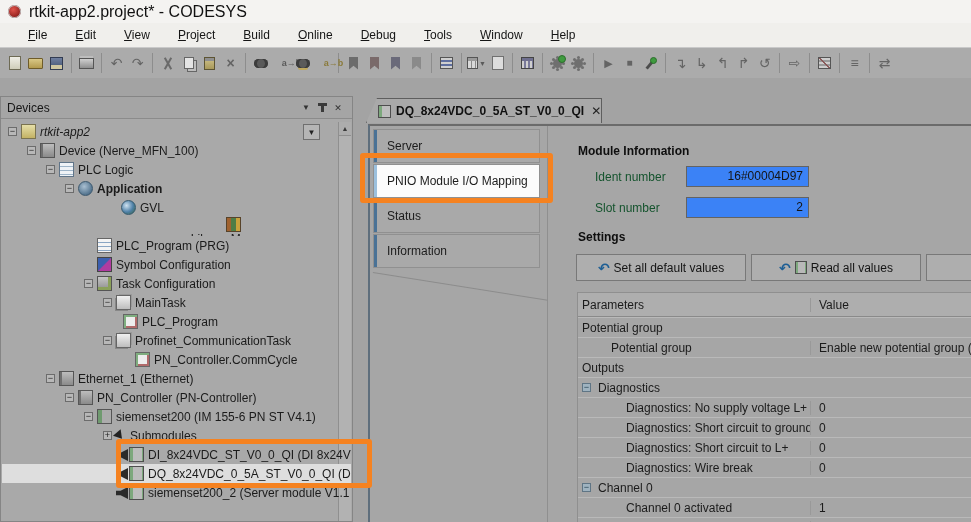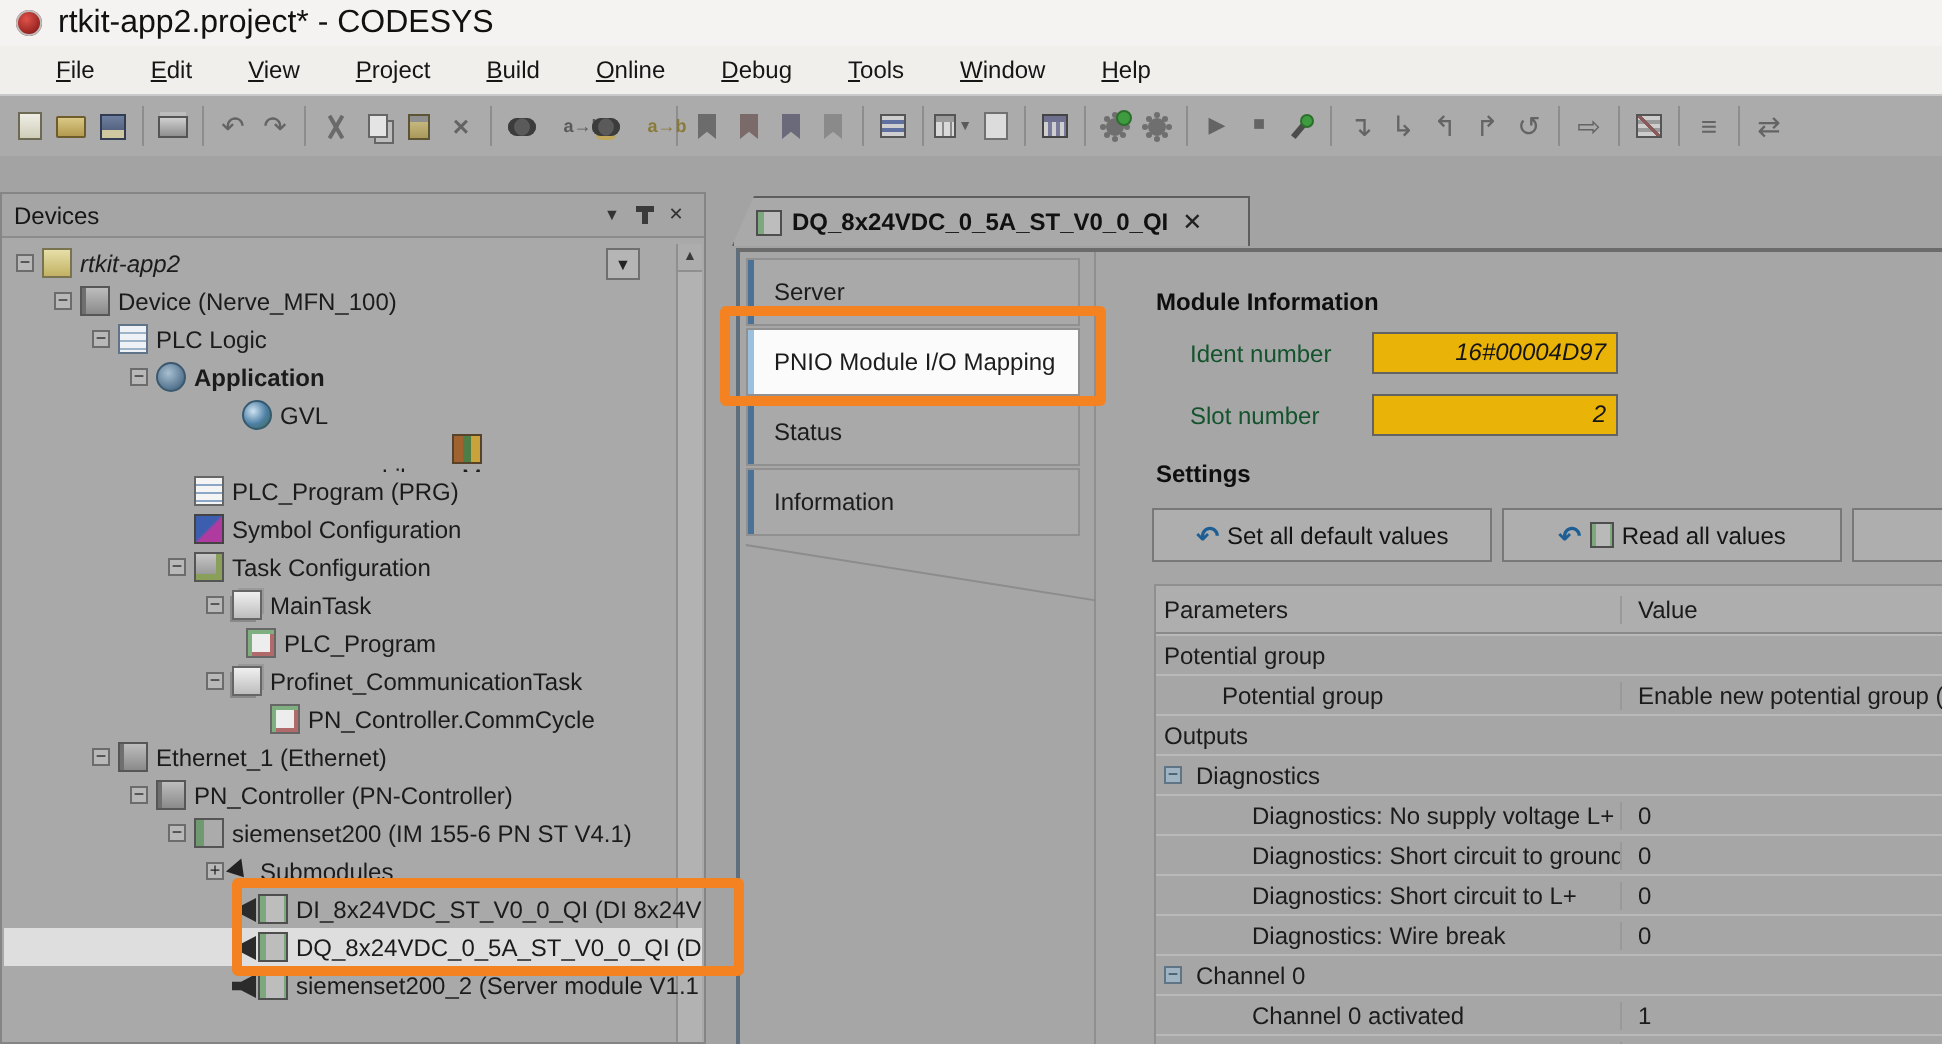--- a/index.html
+++ b/index.html
@@ -95,39 +95,39 @@
   .ti-map{width:12px;height:12px;background:#2b2b2b;clip-path:polygon(0 32%,38% 32%,100% 0,100% 100%,38% 68%,0 68%);margin-top:1px;}
   .ti-empty{width:9px;height:9px;border-left:2px solid #222;border-bottom:2px solid #222;transform:rotate(-35deg);margin-left:4px;}
   .combo{position:absolute;right:31px;top:2px;width:17px;height:16px;background:#b5b5b5;border:1px solid #6f6f6f;
          font-size:8px;display:flex;align-items:center;justify-content:center;color:#222;box-sizing:border-box;}
   .vscroll{position:absolute;right:1px;top:25px;width:12px;bottom:0;background:#b2b2b2;border-left:1px solid #8f8f8f;z-index:1;}
   .vscroll .up{height:13px;background:#adadad;border-bottom:1px solid #8f8f8f;font-size:7px;text-align:center;color:#3a3a3a;line-height:13px;}
   
   .editor{position:absolute;left:360px;top:96px;right:0;bottom:0;}
   .tabbar{position:absolute;left:0;top:0;right:0;height:26px;}
   .doctab{position:absolute;left:6px;top:2px;height:24px;background:#a9a9a9;border:1px solid #5e5e5e;border-bottom:none;
-          display:flex;align-items:center;gap:5px;padding:0 23px 0 10px;
+          display:flex;align-items:center;gap:5px;padding:0 0 0 10px;
           clip-path:polygon(11px 0,100% 0,100% 100%,0 100%);}
   .doctab .tlabel{font-weight:bold;color:#111;}
   .doctab .tclose{font-weight:bold;color:#222;font-size:12px;margin-left:2px;}
   .doctab .ti{width:13px;height:13px;}
   .frame{position:absolute;left:8px;top:28px;right:0;bottom:0;background:#a6a6a6;
          border-top:2px solid #6b6b6b;border-left:2px solid #5e6e7c;overflow:hidden;}
   .zoneline{position:absolute;left:177px;top:0;bottom:0;width:1px;background:#8f8f8f;}
   .sidetab{position:absolute;left:3px;width:167px;height:34px;background:#a9a9a9;border:1px solid #909090;
            box-sizing:border-box;display:flex;align-items:center;padding-left:13px;color:#1c1c1c;}
   .sidetab::before{content:"";position:absolute;left:0;top:0;bottom:0;width:3px;background:#4a7296;}
   .sidetab.hl{background:#fbfbfb;z-index:6;}
   .sidetab.hl::before{background:#9cc0dd;}
   .chamfer{position:absolute;left:3px;top:146px;width:177px;height:1px;background:#8c8c8c;
            transform:rotate(9deg);transform-origin:left top;}
   .h1{position:absolute;font-weight:bold;color:#0e0e0e;}
   .flabel{position:absolute;color:#14532d;}
-  .fbox{position:absolute;width:123px;height:21px;background:#eab308;border:1px solid #636363;box-sizing:border-box;
-        text-align:right;padding:2px 5px 16px 0;color:#151515;font-style:italic;}
+  .fbox{position:absolute;width:123px;height:21px;background:#3b82f6;border:1px solid #636363;box-sizing:border-box;
+        text-align:right;padding:2px 5px 16px 0;color:#151515;}
   .sbtn{position:absolute;height:27px;background:#aeaeae;border:1px solid #787878;box-sizing:border-box;
         display:flex;align-items:center;justify-content:center;gap:4px;color:#141414;}
   .barrow{color:#1d5e94;font-weight:bold;font-size:14px;line-height:1;transform:scaleX(-1);display:inline-block;}
   .bdev{width:12px;height:13px;background:linear-gradient(90deg,#7da87d 0 2px,#b9b9b9 2px 9px,#7da87d 9px);border:1px solid #4e4e4e;display:inline-block;box-sizing:border-box;}
   
   .ptable{position:absolute;left:207px;top:166px;width:600px;border:1px solid #8f8f8f;background:#a6a6a6;}
   .prow{height:19px;display:flex;border-top:1px solid #b9b9b9;align-items:center;}
   .prow.head{height:23px;background:#aeaeae;border-top:none;border-bottom:1px solid #8a8a8a;}
   .pc1{width:232px;flex:none;display:flex;align-items:center;overflow:hidden;white-space:nowrap;box-sizing:border-box;padding-left:4px;}
   .pc2{flex:1;border-left:1px solid #999;padding-left:8px;display:flex;align-items:center;overflow:hidden;white-space:nowrap;box-sizing:border-box;}

